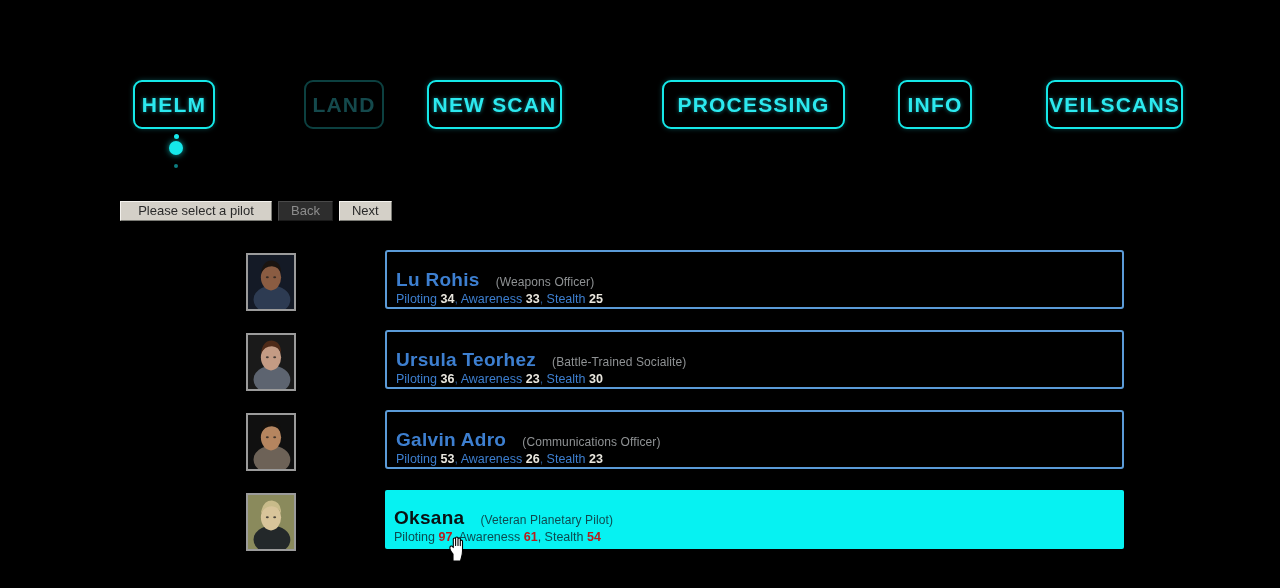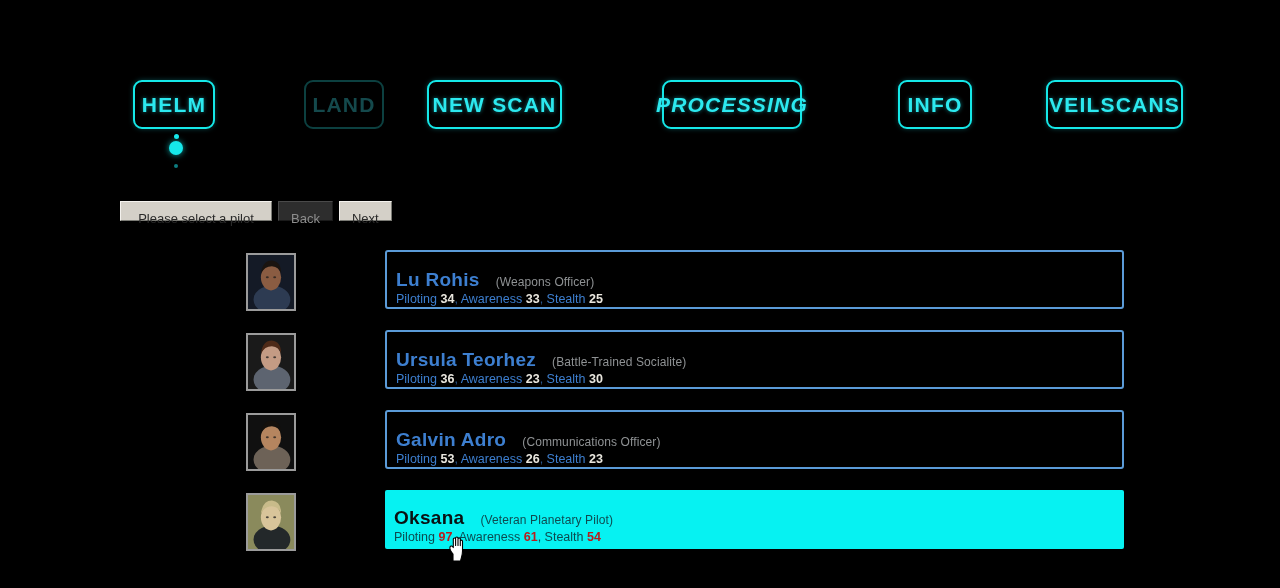--- a/index.html
+++ b/index.html
@@ -79,21 +79,21 @@
     top: 201px;
     height: 20px;
     display: flex;
     align-items: stretch;
     gap: 6px;
   }
   .gui-button {
     box-sizing: border-box;
     height: 20px;
     line-height: 18px;
-    padding: 8px 12px;
+    padding: 0 12px;
     font-family: "Liberation Sans", sans-serif;
     font-size: 13px;
     color: #2a2a2a;
     background: #d4d0c8;
     border-top: 1px solid #f4f2ee;
     border-left: 1px solid #f4f2ee;
     border-right: 1px solid #7a7a74;
     border-bottom: 1px solid #7a7a74;
     text-align: center;
     white-space: nowrap;
@@ -212,21 +212,21 @@
 <div id="nav-bar">
     <div class="nav-button" style="left: 133px; width: 82px;">
       <span>HELM</span>
     </div>
     <div class="nav-button disabled" style="left: 272px; width: 80px; margin-left: 32px;">
       <span>LAND</span>
     </div>
     <div class="nav-button" style="left: 427px; width: 135px;">
       <span>NEW SCAN</span>
     </div>
-    <div class="nav-button" style="left: 662px; width: 140px; font-style: italic;">
+    <div class="nav-button" style="left: 662px; width: 183px;">
       <span>PROCESSING</span>
     </div>
     <div class="nav-button" style="left: 898px; width: 74px;">
       <span>INFO</span>
     </div>
     <div class="nav-button" style="left: 1046px; width: 137px;">
       <span>VEILSCANS</span>
     </div>
   </div>
 

